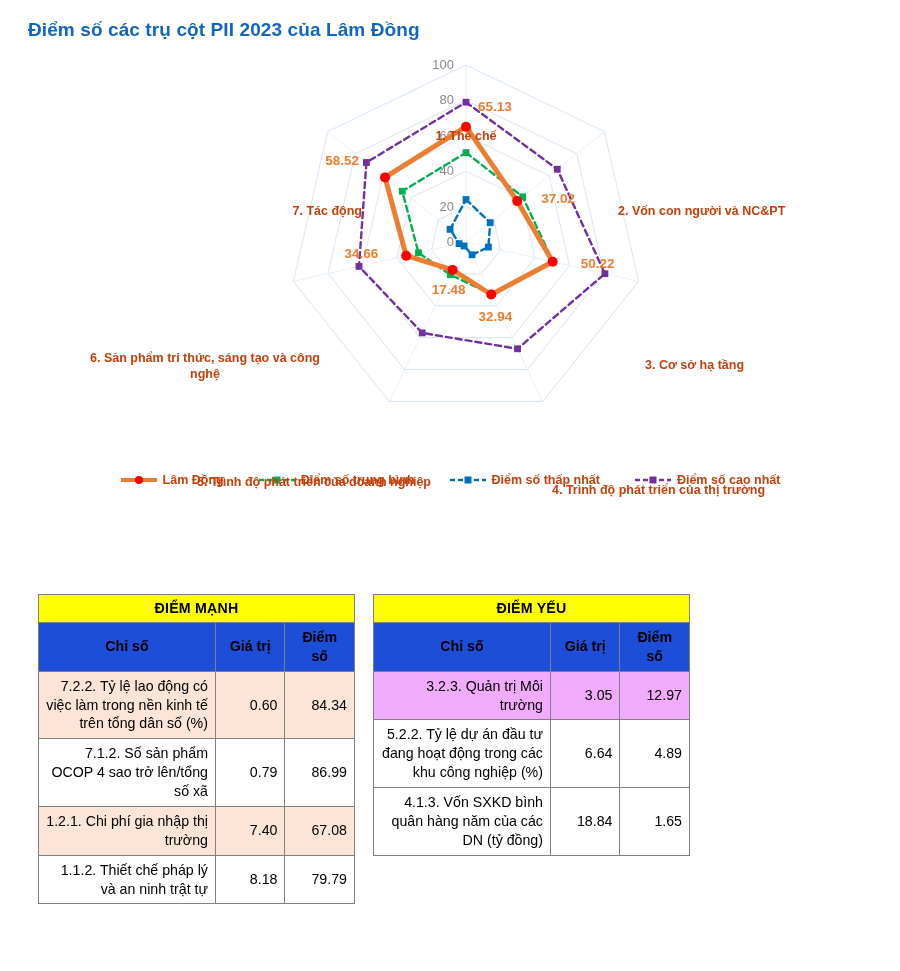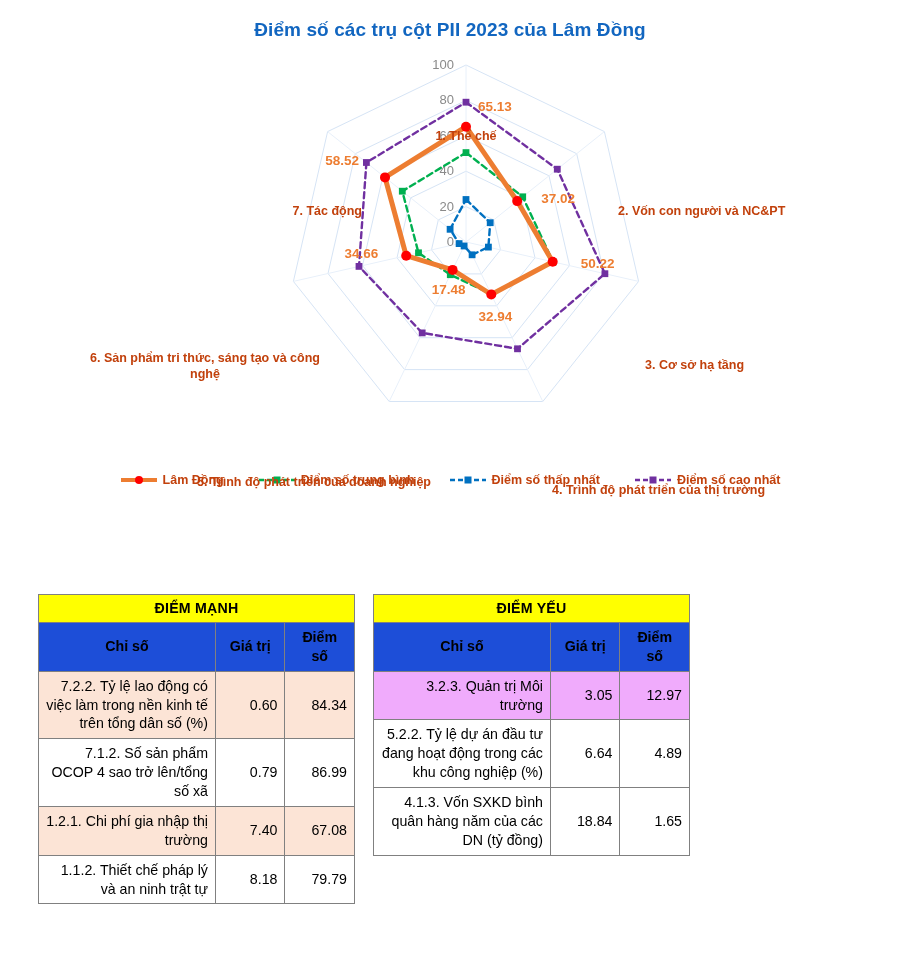--- a/index.html
+++ b/index.html
@@ -9,26 +9,26 @@
     height: 971px;
     background: #ffffff;
     font-family: "Liberation Sans", sans-serif;
     color: #000;
     overflow: hidden;
     position: relative;
   }
 
   
   #chart-title {
-    text-align: center;
     font-size: 19px;
     font-weight: bold;
     color: #1266c0;
     padding-top: 19px;
     letter-spacing: 0.1px;
+    padding-left: 28px;
   }
 
   
   #radar-wrap {
     position: relative;
     width: 900px;
     height: 430px;
     margin-top: 4px;
   }
   #radar-svg { display: block; }

